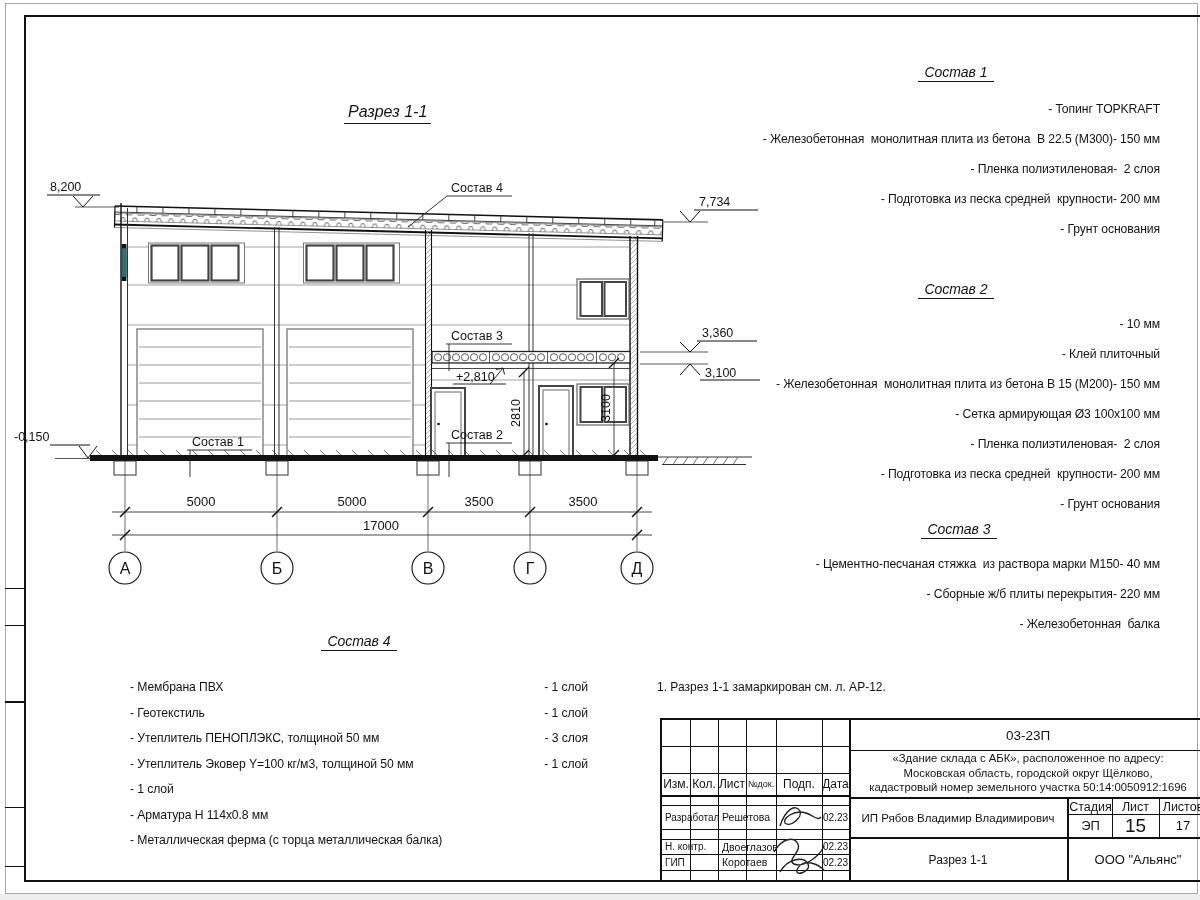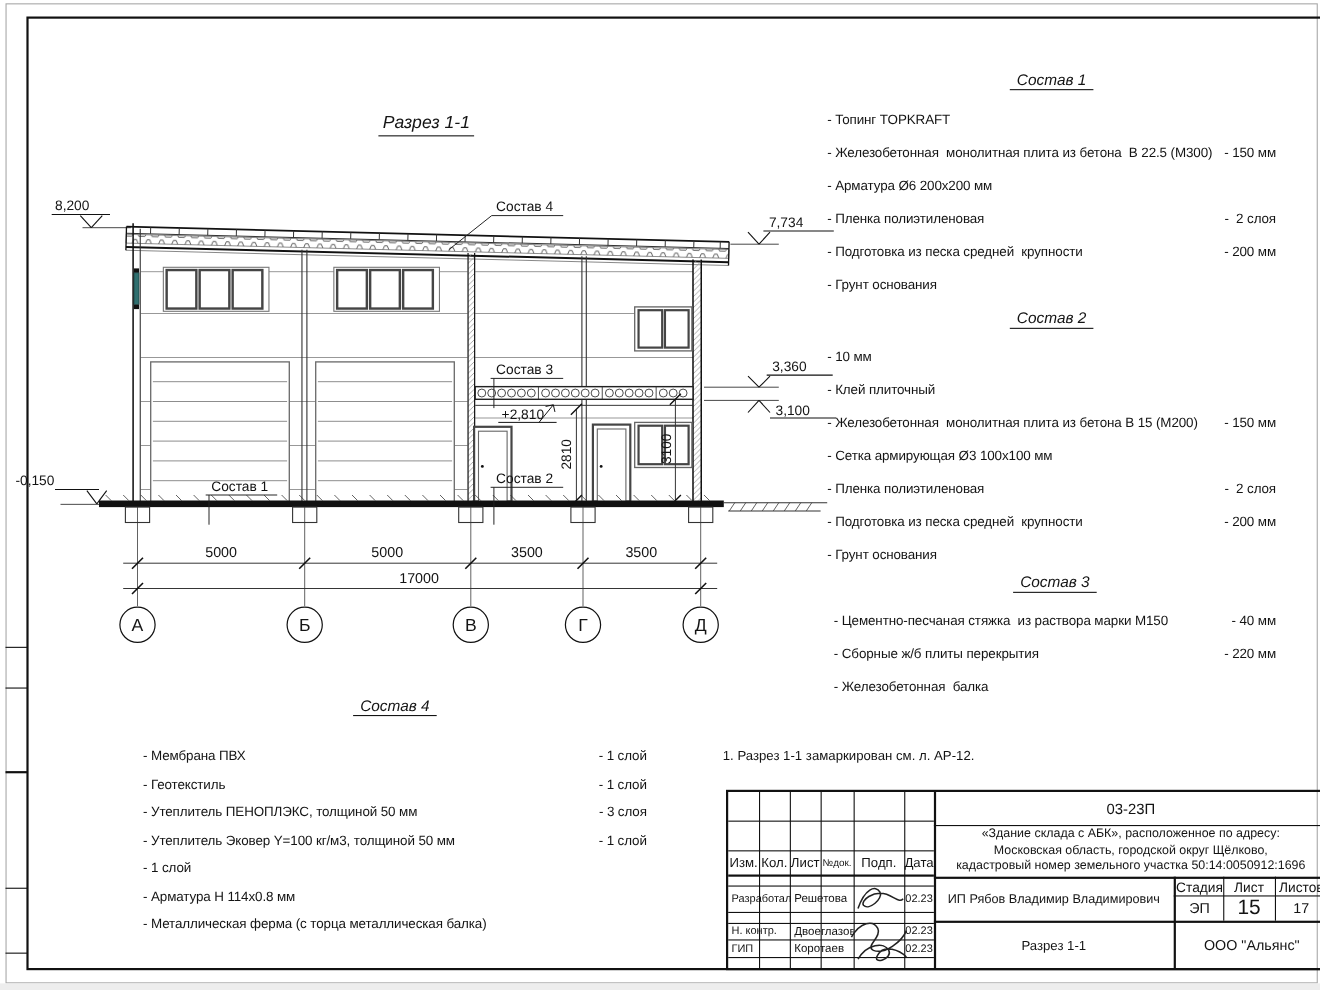--- a/index.html
+++ b/index.html
@@ -10,21 +10,21 @@
   .frame{left:24px;top:15px;width:1185px;height:867px;border:2px solid #111;box-sizing:border-box;}
   .edge-strip-line{background:#111;}
   .bottom-shade{left:0;top:894px;width:1200px;height:6px;background:#ededed;}
   .drawing-title{font-size:16px;font-style:italic;border-bottom:1.5px solid #141414;padding:0 4px 2px;}
   .comp{color:#141414;}
   .comp-title{text-align:center;font-size:14px;font-style:italic;height:18px;}
   .comp-title span{border-bottom:1.2px solid #141414;padding:0 6px 1px;}
   .cgap12{height:12px}.cgap10{height:10px}.cgap24{height:24px}
   .crow{display:flex;justify-content:space-between;white-space:pre;
         font-size:12.2px;letter-spacing:-0.1px;}
-  .rh30 .crow{height:30px;line-height:30px;}
+  .rh30 .crow{height:30px;line-height:30px;justify-content:flex-end;}
   .rh25 .crow{height:25.5px;line-height:25.5px;}
   .note{font-size:12px;}
   
   .tb{left:660px;top:718px;width:545px;height:164px;border:2px solid #111;box-sizing:border-box;}
   .tb .vl{position:absolute;top:0;width:1px;background:#111;}
   .tb .hl{position:absolute;height:1px;background:#111;}
   .tb .cell{position:absolute;display:flex;align-items:center;justify-content:center;
             text-align:center;overflow:hidden;}
   .tb .cl{justify-content:flex-start;}
   svg text{font-family:"Liberation Sans",sans-serif;fill:#141414;}
@@ -357,21 +357,20 @@
     <text x="451" y="340" font-size="12.5">Состав  3</text>
     <text x="192" y="446" font-size="12.5">Состав  1</text>
     <text x="451" y="439" font-size="12.5">Состав  2</text>
   </svg>
 
   <div class="abs comp rh30" style="left:752px;top:64px;width:408px">
     <div class="comp-title"><span>Состав 1</span></div>
     <div class="cgap12"></div>
     <div class="crow"><span>- Топинг TOPKRAFT</span><span></span></div>
     <div class="crow"><span>- Железобетонная  монолитная плита из бетона  В 22.5 (М300)</span><span>- 150 мм</span></div>
-    <div class="crow"><span>- Арматура Ø6 200х200 мм</span><span></span></div>
     <div class="crow"><span>- Пленка полиэтиленовая</span><span>-  2 слоя</span></div>
     <div class="crow"><span>- Подготовка из песка средней  крупности</span><span>- 200 мм</span></div>
     <div class="crow"><span>- Грунт основания</span><span></span></div>
   </div>
 
   <div class="abs comp rh30" style="left:752px;top:281px;width:408px">
     <div class="comp-title"><span>Состав 2</span></div>
     <div class="cgap10"></div>
     <div class="crow"><span>- 10 мм</span></div>
     <div class="crow"><span>- Клей плиточный</span><span></span></div>

